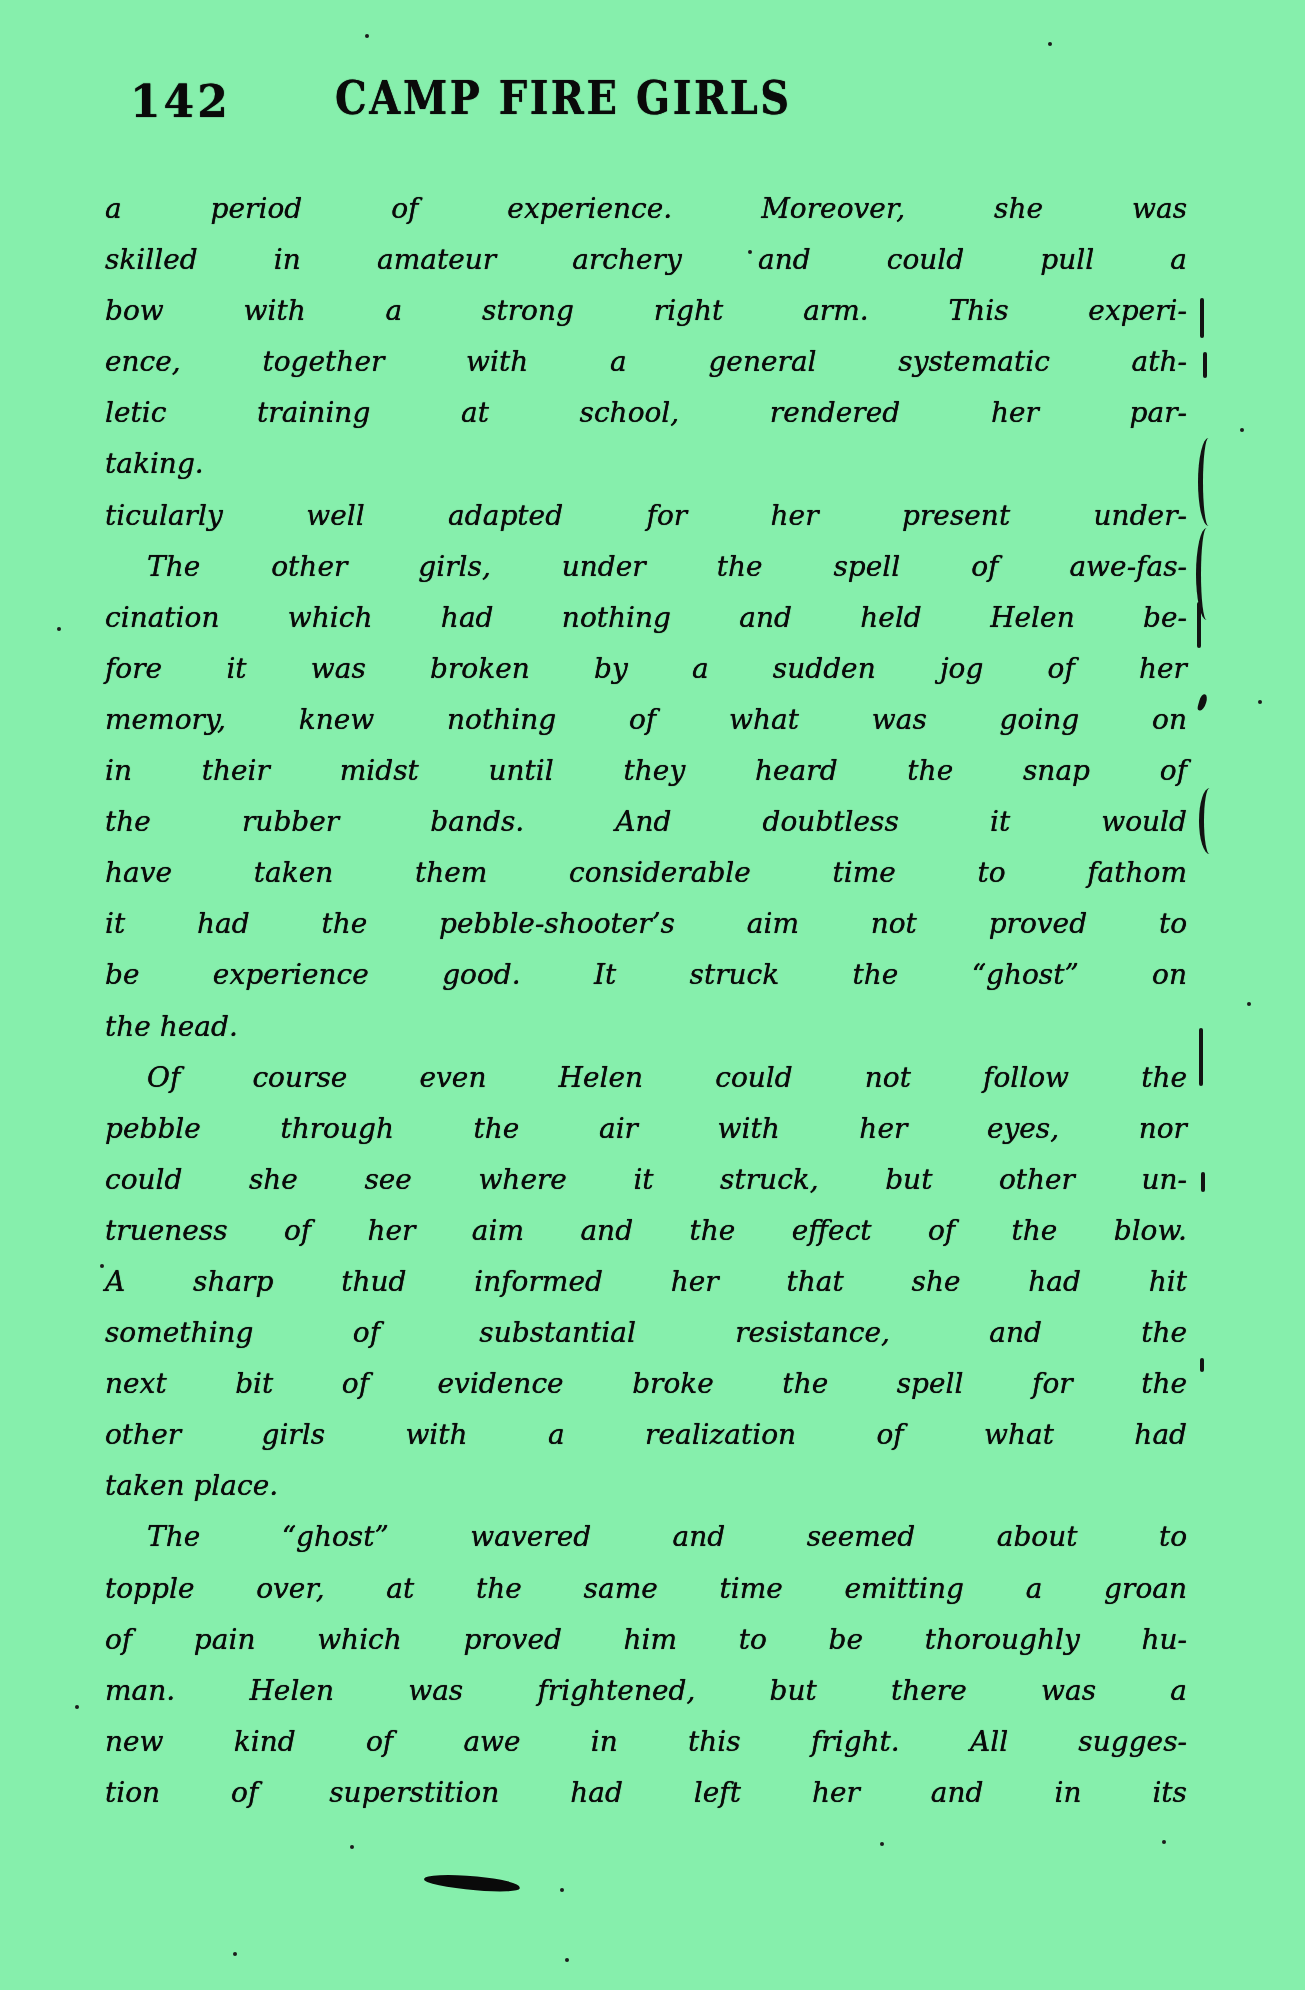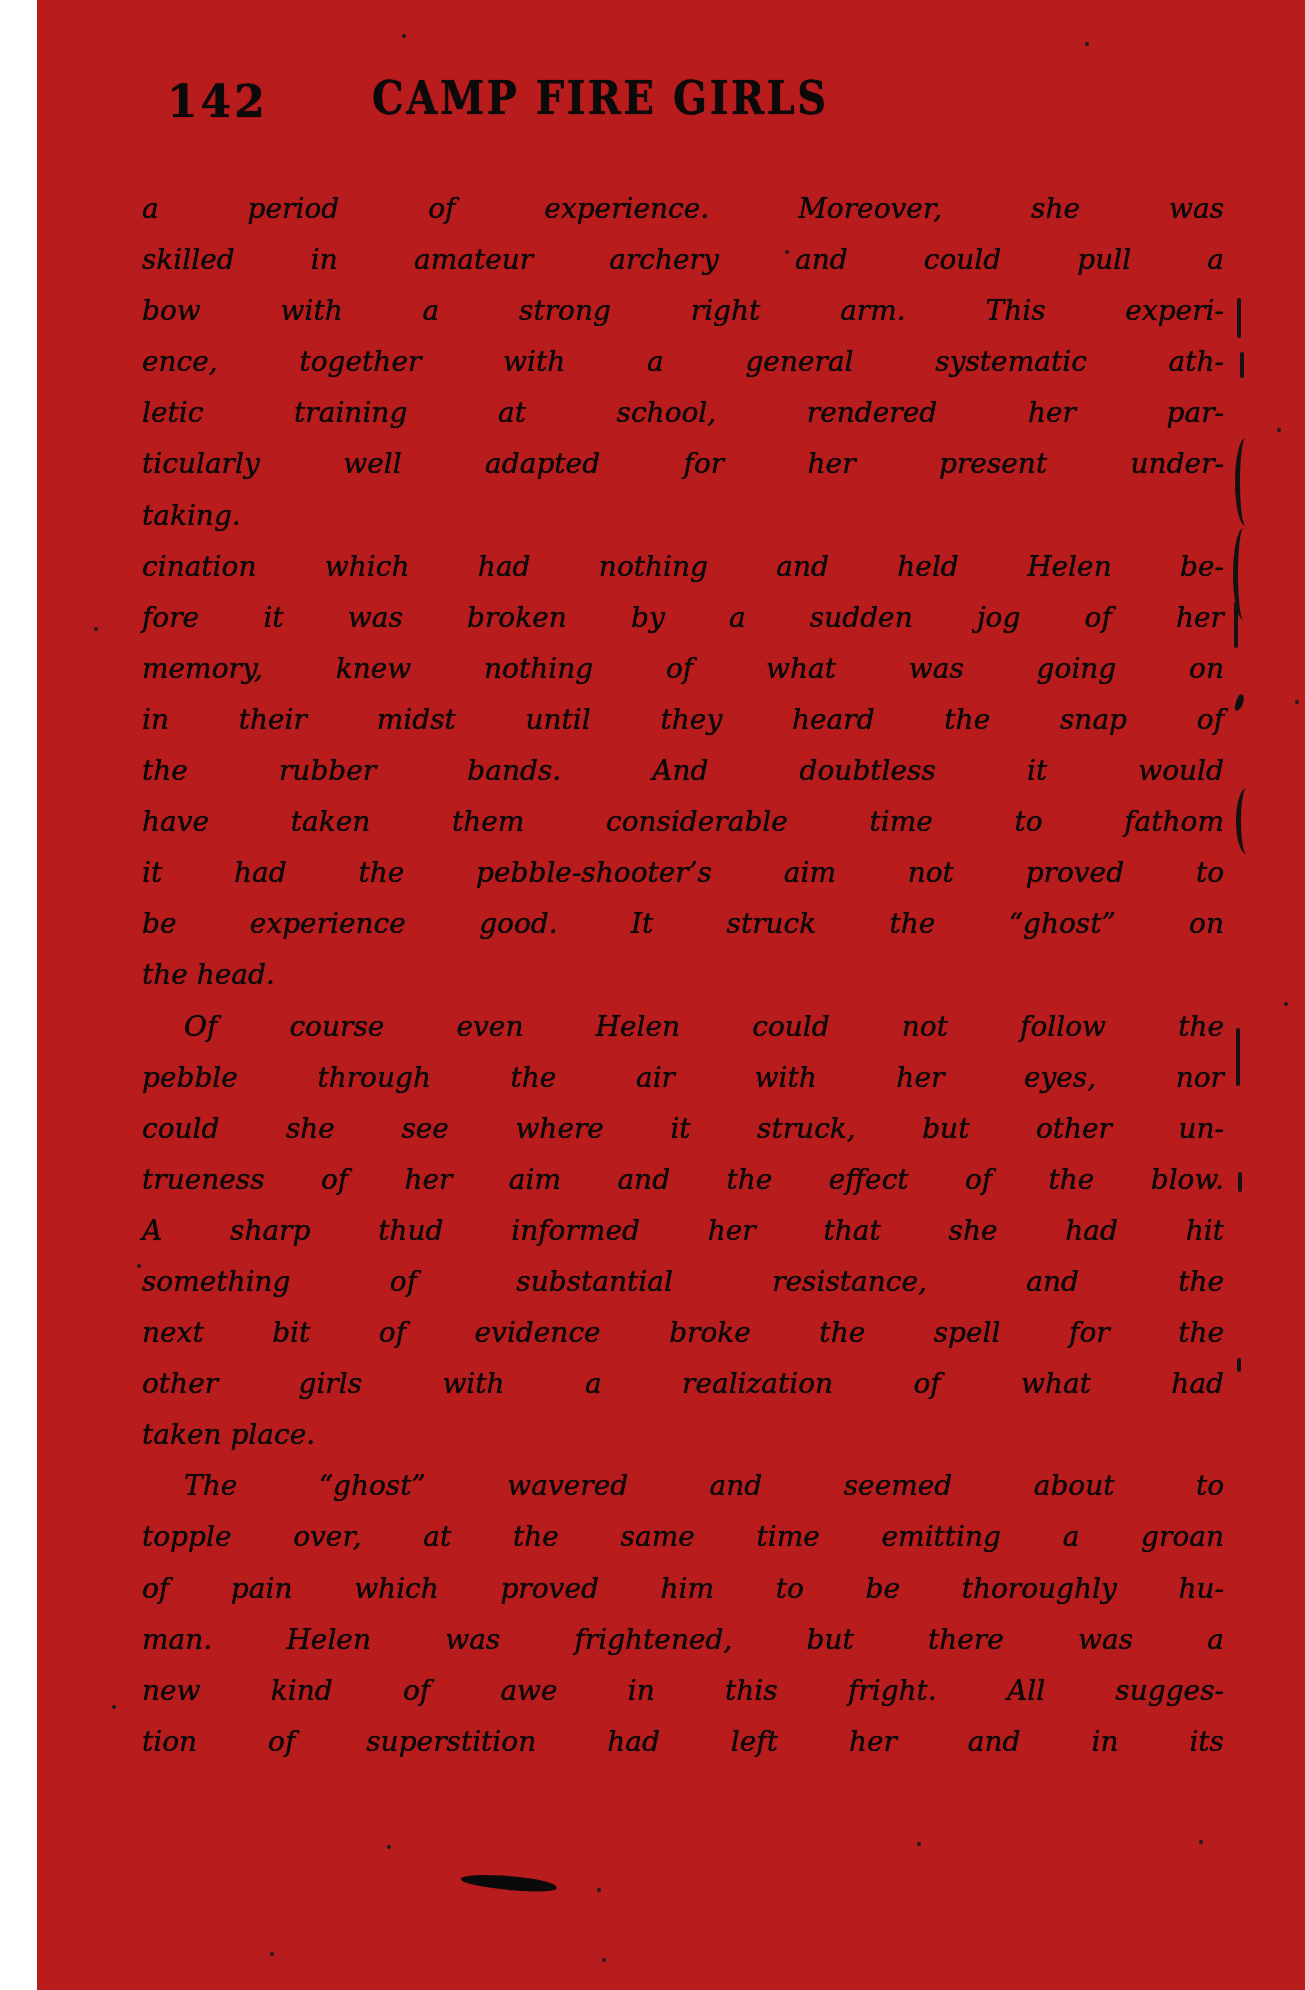--- a/index.html
+++ b/index.html
@@ -6,22 +6,21 @@
   body{
     width:1305px;height:1990px;
     background:#ffffff;
     font-family:"DejaVu Serif", serif;
     color:#0a0a0a;
     position:relative;
     overflow:hidden;
   }
   .page{
     position:absolute;inset:0;
-    background:#b91c1c;
-    margin-left:37px;
+    background:#86efac;
   }
   
   .page-number{
     position:absolute;left:130px;top:76px;
     font-size:44px;font-weight:bold;letter-spacing:3px;
     text-shadow:0 0 1px #000;
   }
   .running-title{
     position:absolute;left:335px;top:70px;
     font-size:47px;font-weight:bold;letter-spacing:3px;
@@ -64,24 +63,25 @@
 
   <span class="running-title">CAMP FIRE GIRLS</span>
 
   <div class="page-body">
       <div class="paragraph">
         <div class="line">a period of experience.  Moreover, she was</div>
         <div class="line">skilled in amateur archery and could pull a</div>
         <div class="line">bow with a strong right arm.  This experi-</div>
         <div class="line">ence, together with a general systematic ath-</div>
         <div class="line">letic training at school, rendered her par-</div>
+        <div class="line short">taking.</div>
         <div class="line">ticularly well adapted for her present under-</div>
-        <div class="line short">taking.</div>
       </div>
       <div class="paragraph">
+        <div class="line indent">The other girls, under the spell of awe-fas-</div>
         <div class="line">cination which had nothing and held Helen be-</div>
         <div class="line">fore it was broken by a sudden jog of her</div>
         <div class="line">memory, knew nothing of what was going on</div>
         <div class="line">in their midst until they heard the snap of</div>
         <div class="line">the rubber bands.  And doubtless it would</div>
         <div class="line">have taken them considerable time to fathom</div>
         <div class="line">it had the pebble-shooter’s aim not proved to</div>
         <div class="line">be experience good.  It struck the “ghost” on</div>
         <div class="line short">the head.</div>
       </div>

